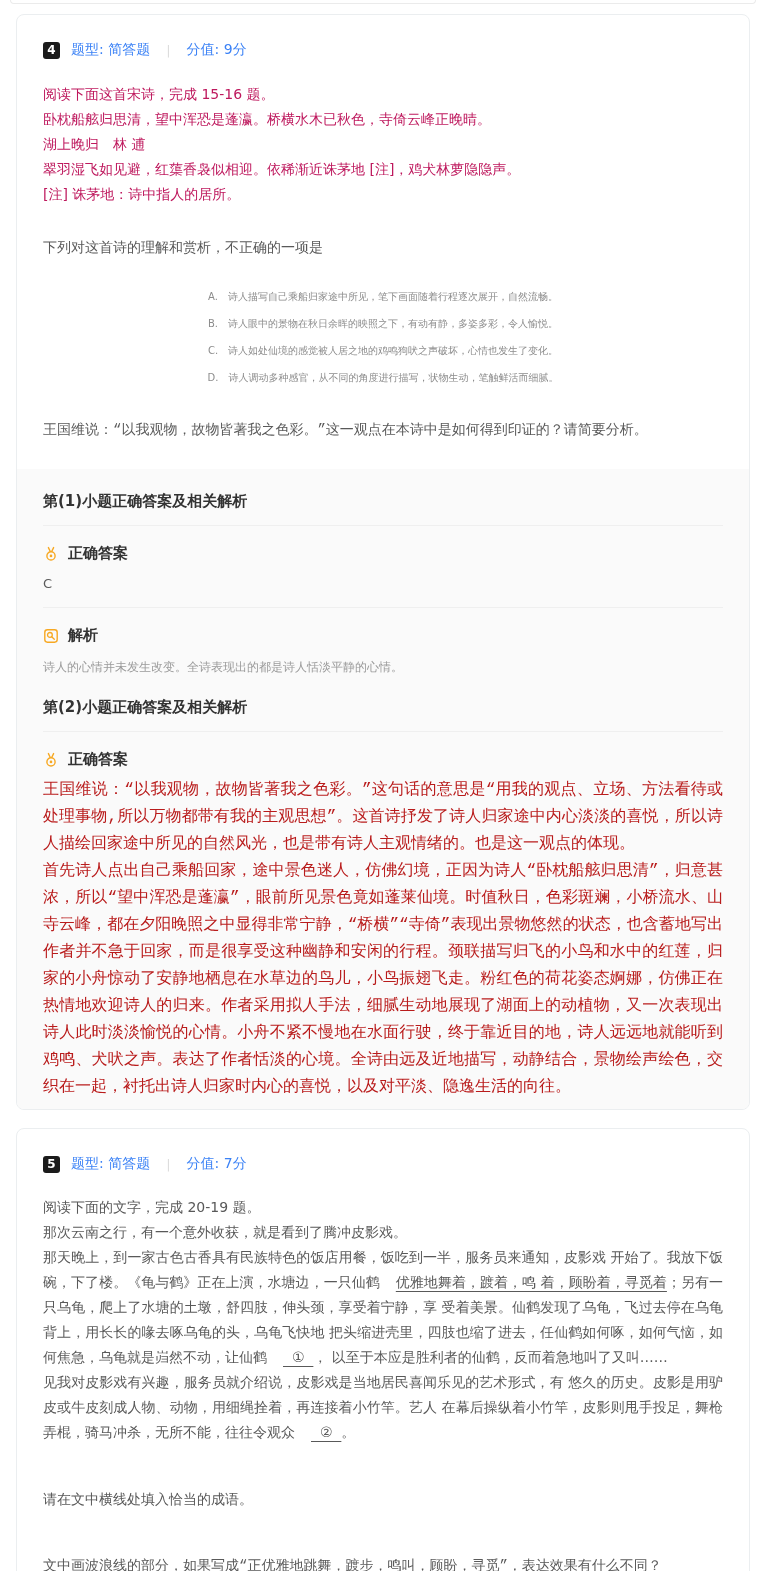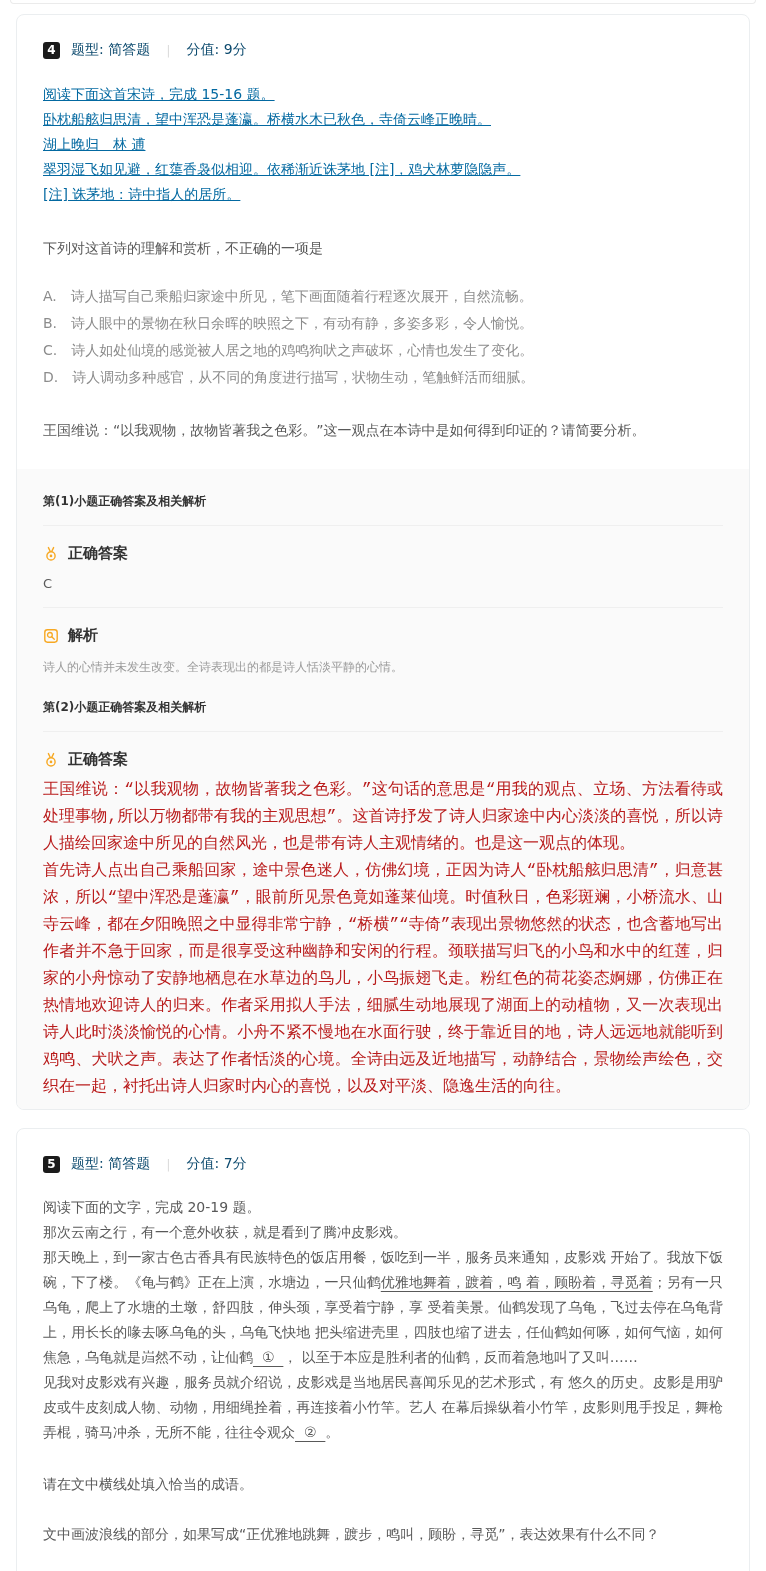--- a/index.html
+++ b/index.html
@@ -27,55 +27,55 @@
   .card-inner { padding: 26px 26px 0; }
   .q-header { display: flex; align-items: center; }
   .badge {
     width: 17px; height: 17px;
     background: #1b1b1b; color: #fff;
     font-size: 12px; font-weight: bold;
     border-radius: 3px;
     display: inline-flex; align-items: center; justify-content: center;
     margin-right: 11px;
   }
-  .meta { font-size: 14px; color: #0c4a6e; }
+  .meta { font-size: 14px; color: #3b82f6; }
   .sep { margin: 0 16px; color: #dddddd; font-size: 13px; }
   .stem { margin-top: 23px; }
-  .stem p { font-size: 14px; color: #0369a1; line-height: 25px; text-decoration: underline; }
-  .subq { margin-top: 30px; font-size: 14px; color: #595959; line-height: 22px; }
+  .stem p { font-size: 14px; color: #be185d; line-height: 25px; }
+  .subq { margin-top: 30px; font-size: 14px; color: #595959; line-height: 22px; font-family: Liberation Mono, monospace; }
   .subq2 { margin-top: 28px; }
   .options { margin-top: 24px; }
-  .options p { font-size: 14px; color: #8c8c8c; line-height: 27px; }
+  .options p { font-size: 10px; color: #8c8c8c; line-height: 27px; text-align: center; }
   .answers {
     background: #fafafa;
     margin: 28px -26px 0;
     padding: 22px 26px 8px;
   }
   .answers5 { padding-bottom: 80px; }
-  .ans-heading { font-size: 12px; font-weight: bold; color: #333; line-height: 20px; }
+  .ans-heading { font-size: 15px; font-weight: bold; color: #333; line-height: 20px; }
   .part2 { margin-top: 20px; }
   .hr { border-top: 1px solid #efefef; margin-top: 14px; }
   .label-row { display: flex; align-items: center; margin-top: 18px; }
   .label-row .icon { width: 16px; height: 16px; margin-right: 9px; display: inline-flex; }
   .label-row .lbl { font-size: 15px; font-weight: bold; color: #333; }
   .ans-val { margin-top: 12px; font-size: 13px; color: #595959; line-height: 18px; }
   .ans-note { margin-top: 12px; font-size: 12px; color: #9b9b9b; line-height: 20px; }
   .ans-para {
     margin-top: 8px;
     font-size: 16px; color: #b91c1c;
     line-height: 27px;
     text-align: justify;
     font-family: Liberation Mono, monospace;
   }
   .ans-para + .ans-para { margin-top: 0; }
   .stem5 { margin-top: 22px; }
   .stem5 p { font-size: 14px; color: #595959; line-height: 25px; }
   .body-para { text-align: justify; }
-  .u { text-decoration: underline; text-underline-offset: 4px; }
-  .q5sub { margin-top: 28px; }
+  .u { text-decoration: underline; text-underline-offset: 4px; padding-left: 16px; }
+  .q5sub { margin-top: 44px; }
   .answers-q5 { margin-top: 26px; }
 </style>
 </head>
 <body>
 
 <div class="top-edge"></div>
 
 <section class="card">
   <div class="card-inner">
     <div class="q-header">

